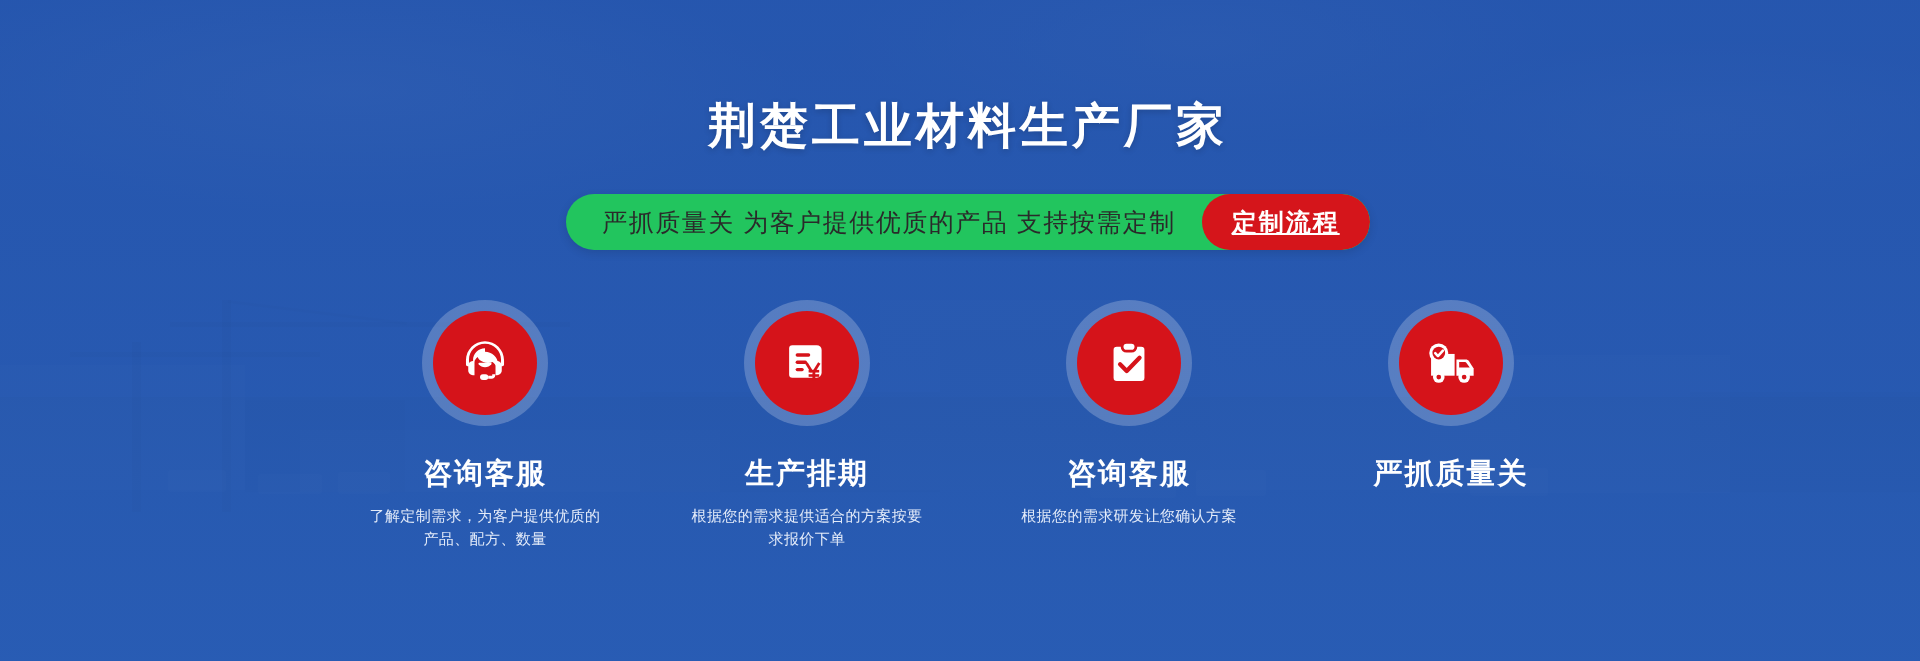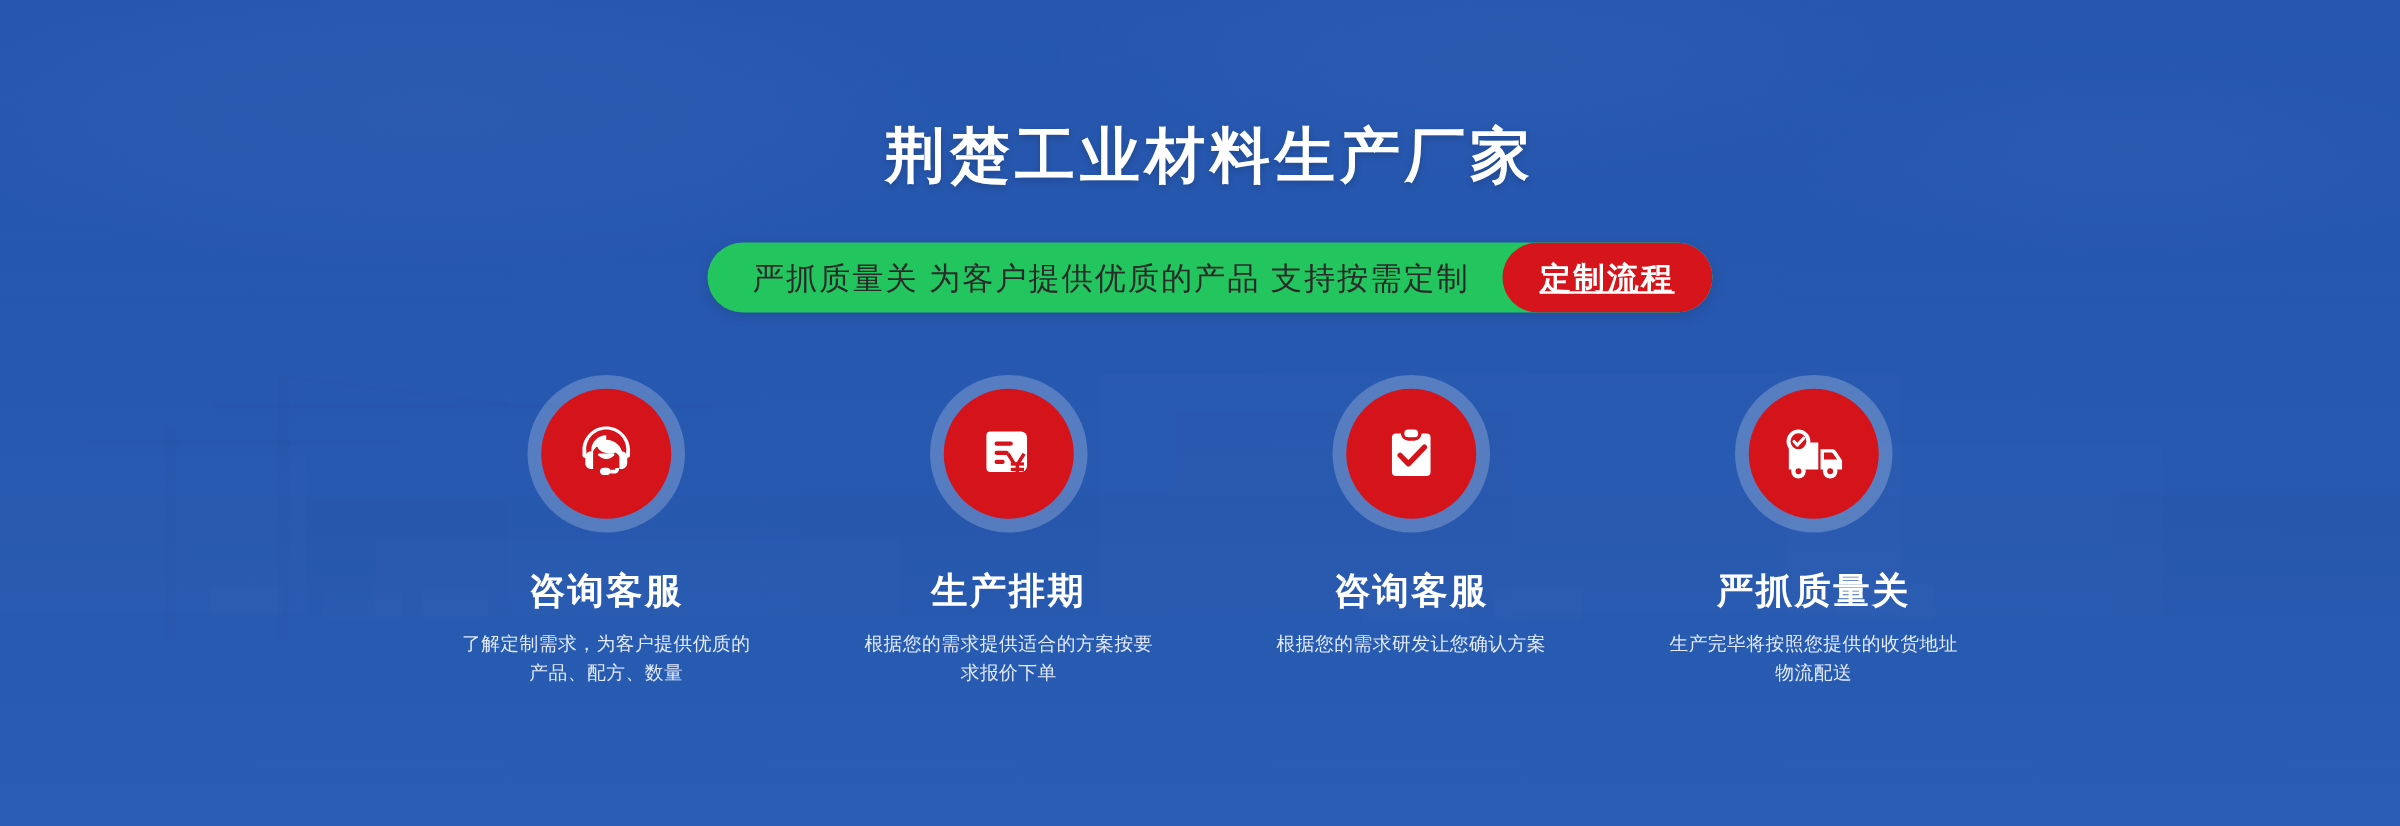--- a/index.html
+++ b/index.html
@@ -295,17 +295,16 @@
               <circle cx="46.5" cy="47.5" r="6.4" fill="#ffffff"></circle>
               <circle cx="46.5" cy="47.5" r="2.6" fill="#d5131a"></circle>
               <circle cx="18.5" cy="21" r="10.5" fill="#ffffff"></circle>
               <circle cx="18.5" cy="21" r="7" fill="#d5131a"></circle>
               <path d="M14.6 21.2l3 3.1 5.5-6" fill="none" stroke="#ffffff" stroke-width="2.8" stroke-linecap="round" stroke-linejoin="round"></path>
             </svg>
           </span>
         </div>
       </div>
       <div class="step-title">严抓质量关</div>
-      <div class="step-desc">生产完毕将按照您提供的收货地址物流配送</div>
     </div>
 
   </div>
 </div>
 
 </body></html>

